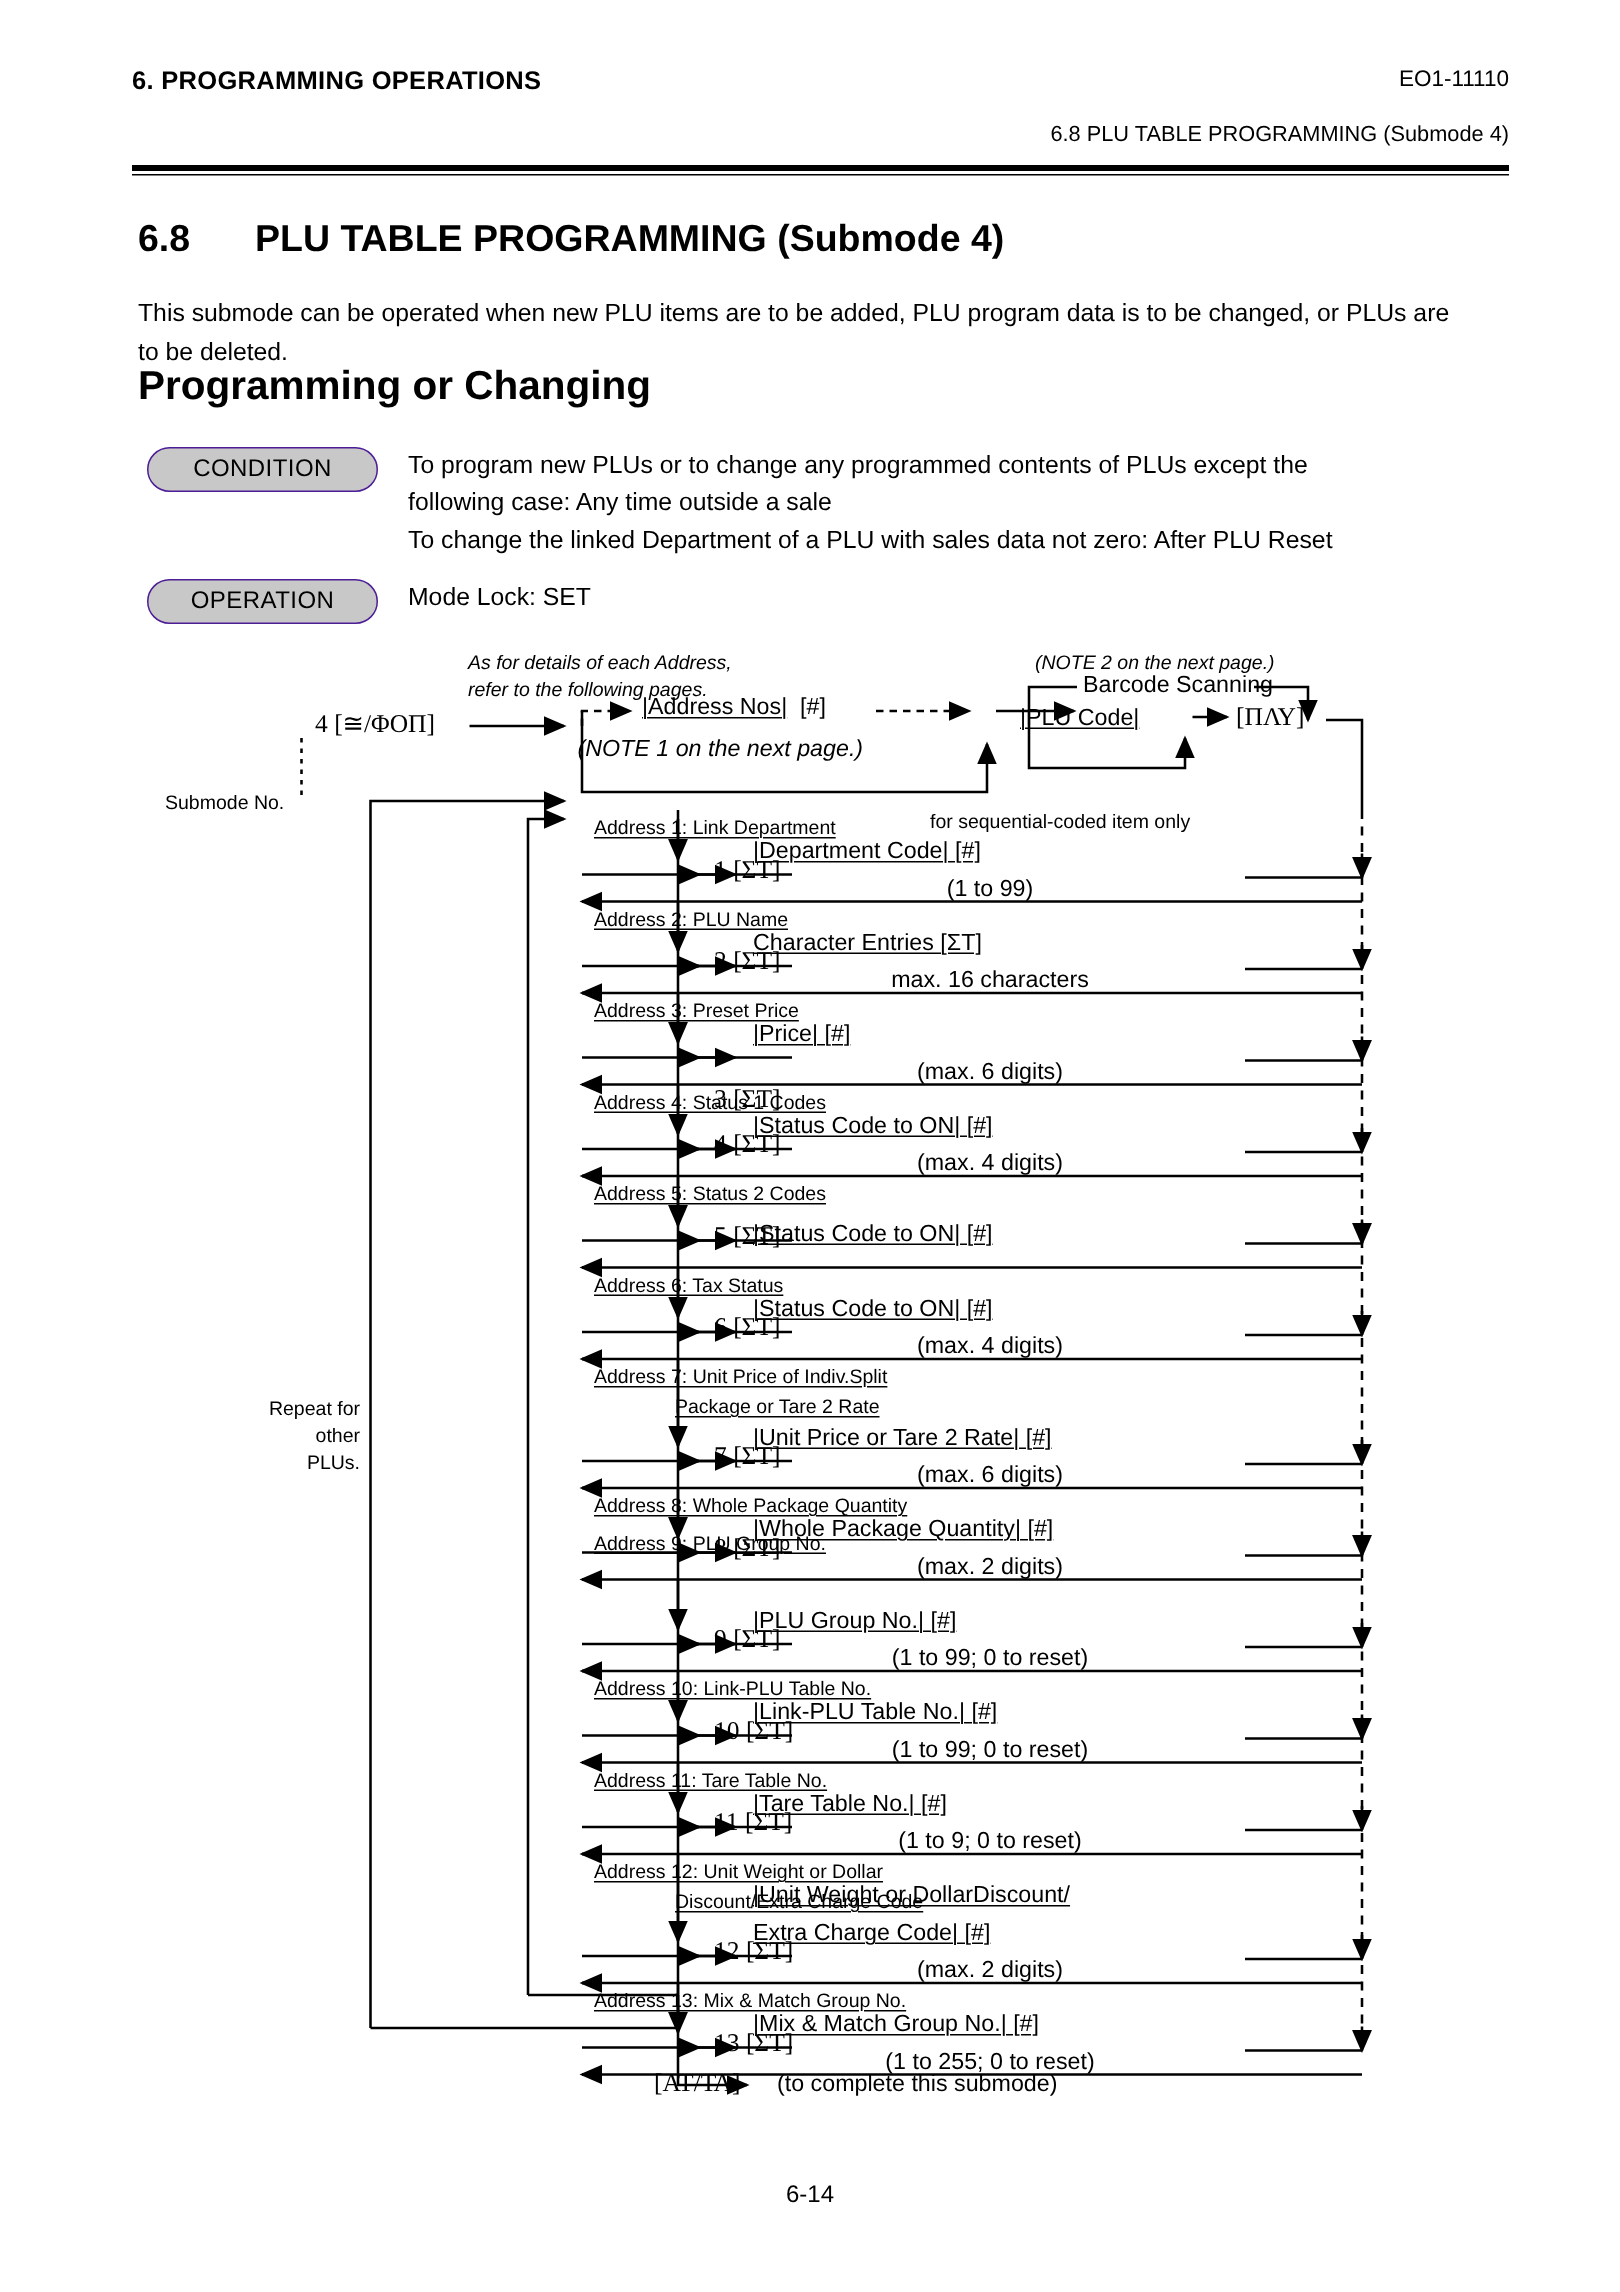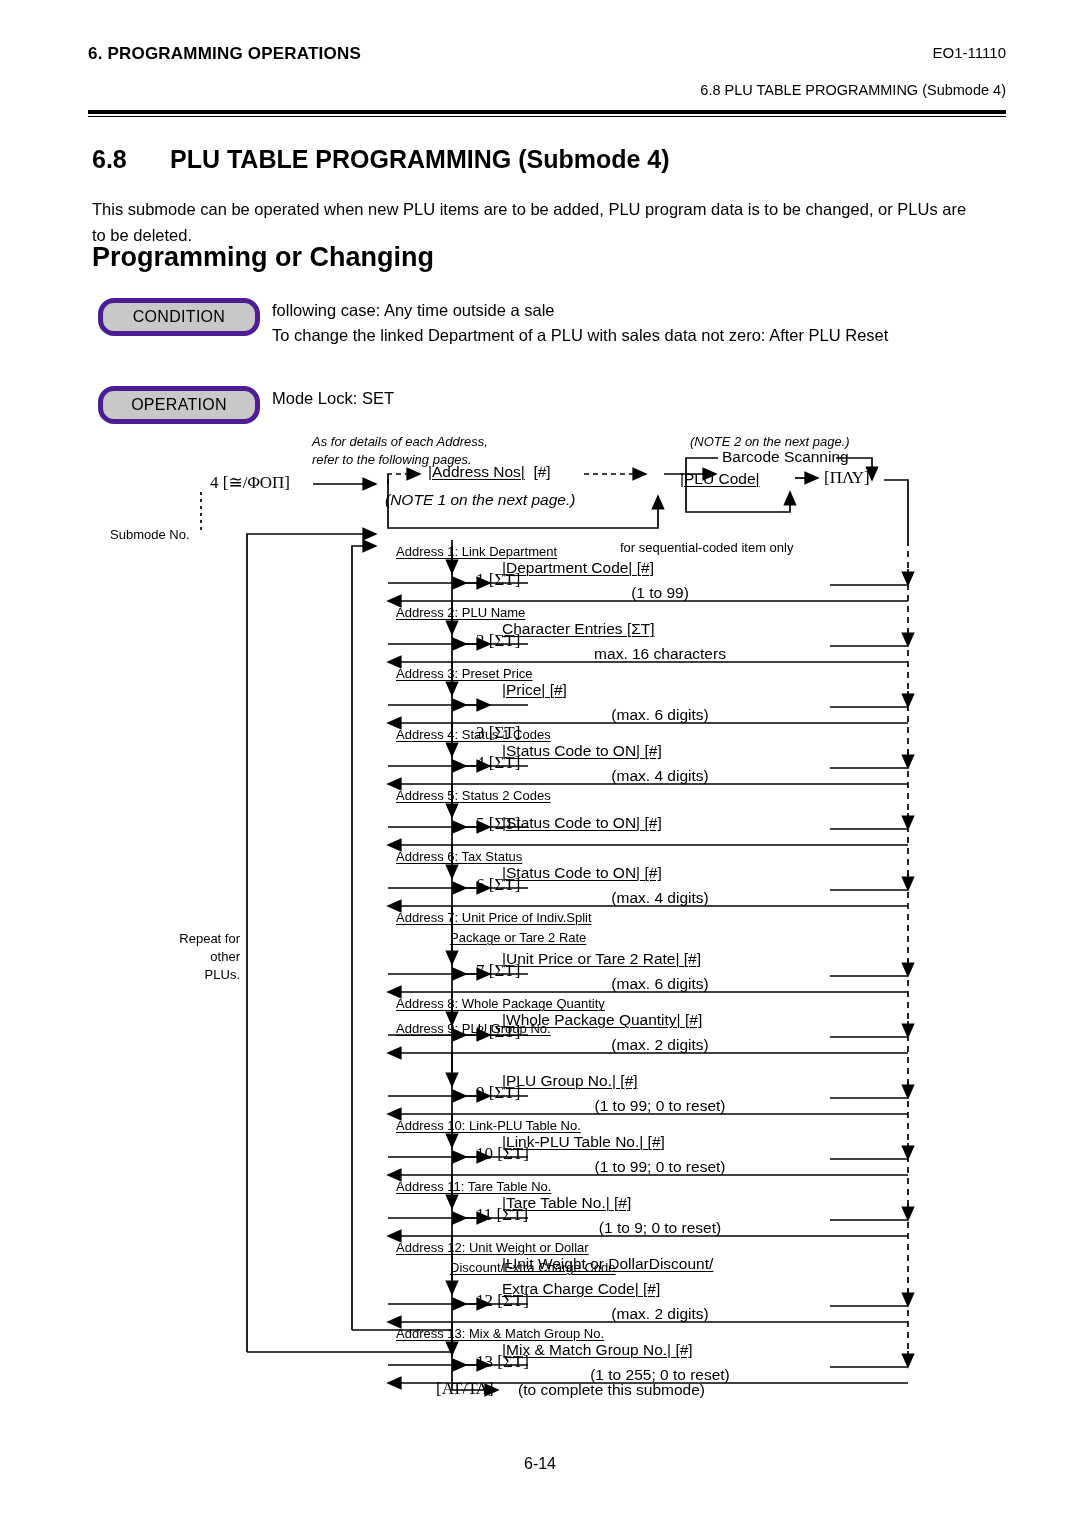--- a/index.html
+++ b/index.html
@@ -15,21 +15,21 @@
   .rule{position:absolute;left:88px;right:74px;top:110px;border-top:4px solid #000;}
   .rule:after{content:"";position:absolute;left:0;right:0;top:2px;border-top:1.5px solid #000;}
 
   
   .title{position:absolute;left:92px;top:145px;font-size:25px;font-weight:bold;}
   .title .num{display:inline-block;width:78px;}
   .intro{position:absolute;left:92px;top:196px;width:880px;font-size:16.5px;line-height:26px;}
   .subtitle{position:absolute;left:92px;top:242px;font-size:27px;font-weight:bold;}
 
   
-  .pill{position:absolute;width:152px;height:28px;border:5px solid #4c1d95;border-radius:16px;
+  .pill{position:absolute;width:152px;height:28px;border:1px solid #4c1d95;border-radius:16px;
         background:#c8c8c8;font-size:16px;text-align:center;line-height:28px;letter-spacing:.3px;}
   .pill-txt{position:absolute;font-size:16.5px;line-height:25px;}
 
   
   #flow{position:absolute;left:0;top:0;width:1080px;height:1528px;}
   .ftxt{position:absolute;font-size:15.5px;white-space:nowrap;}
   .ftxt.sm{font-size:13px;}
   .ftxt.it{font-style:italic;}
   .ftxt.ser{font-family:"Liberation Serif",serif;font-size:17px;}
   .ul{text-decoration:underline;text-decoration-thickness:1px;text-underline-offset:2px;}
@@ -47,20 +47,21 @@
   <div class="rule"></div>
 
   <div class="title">
     <span class="num">6.8</span><span>PLU TABLE PROGRAMMING  (Submode 4)</span>
   </div>
   <div class="intro">This submode can be operated when new PLU items are to be added, PLU program data is to be changed, or PLUs are to be deleted.</div>
   <div class="subtitle">Programming or Changing</div>
 
   <div class="pill" style="left:98px;top:298px;">CONDITION</div>
   <div class="pill-txt" style="left:272px;top:298px;width:720px;">
+    <div>To program new PLUs or to change any programmed contents of PLUs except the</div>
     <div>following case:  Any time outside a sale</div>
     <div>To change the linked Department of a PLU with sales data not zero:  After PLU Reset</div>
   </div>
 
   <div class="pill" style="left:98px;top:386px;">OPERATION</div>
   <div class="pill-txt" style="left:272px;top:386px;">Mode Lock:  SET</div>
 
   <svg id="flow" viewBox="0 0 1080 1528">
     <defs>
       <marker id="ar" markerWidth="9" markerHeight="9" refX="8" refY="4.5" orient="auto">

